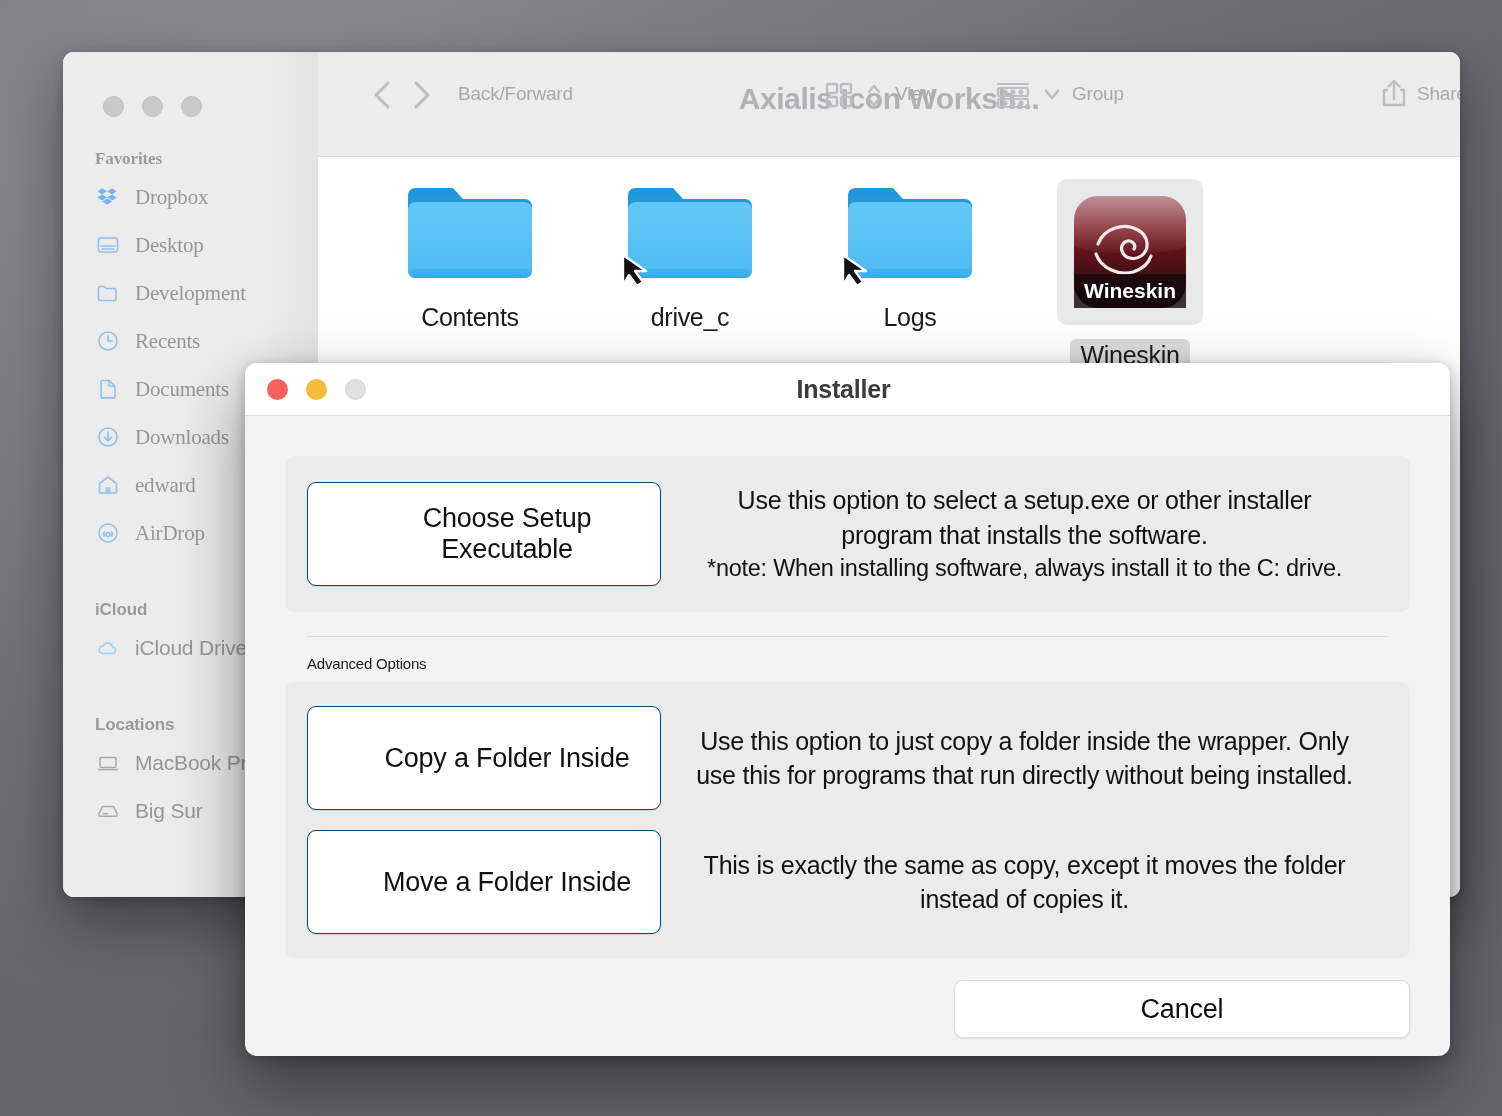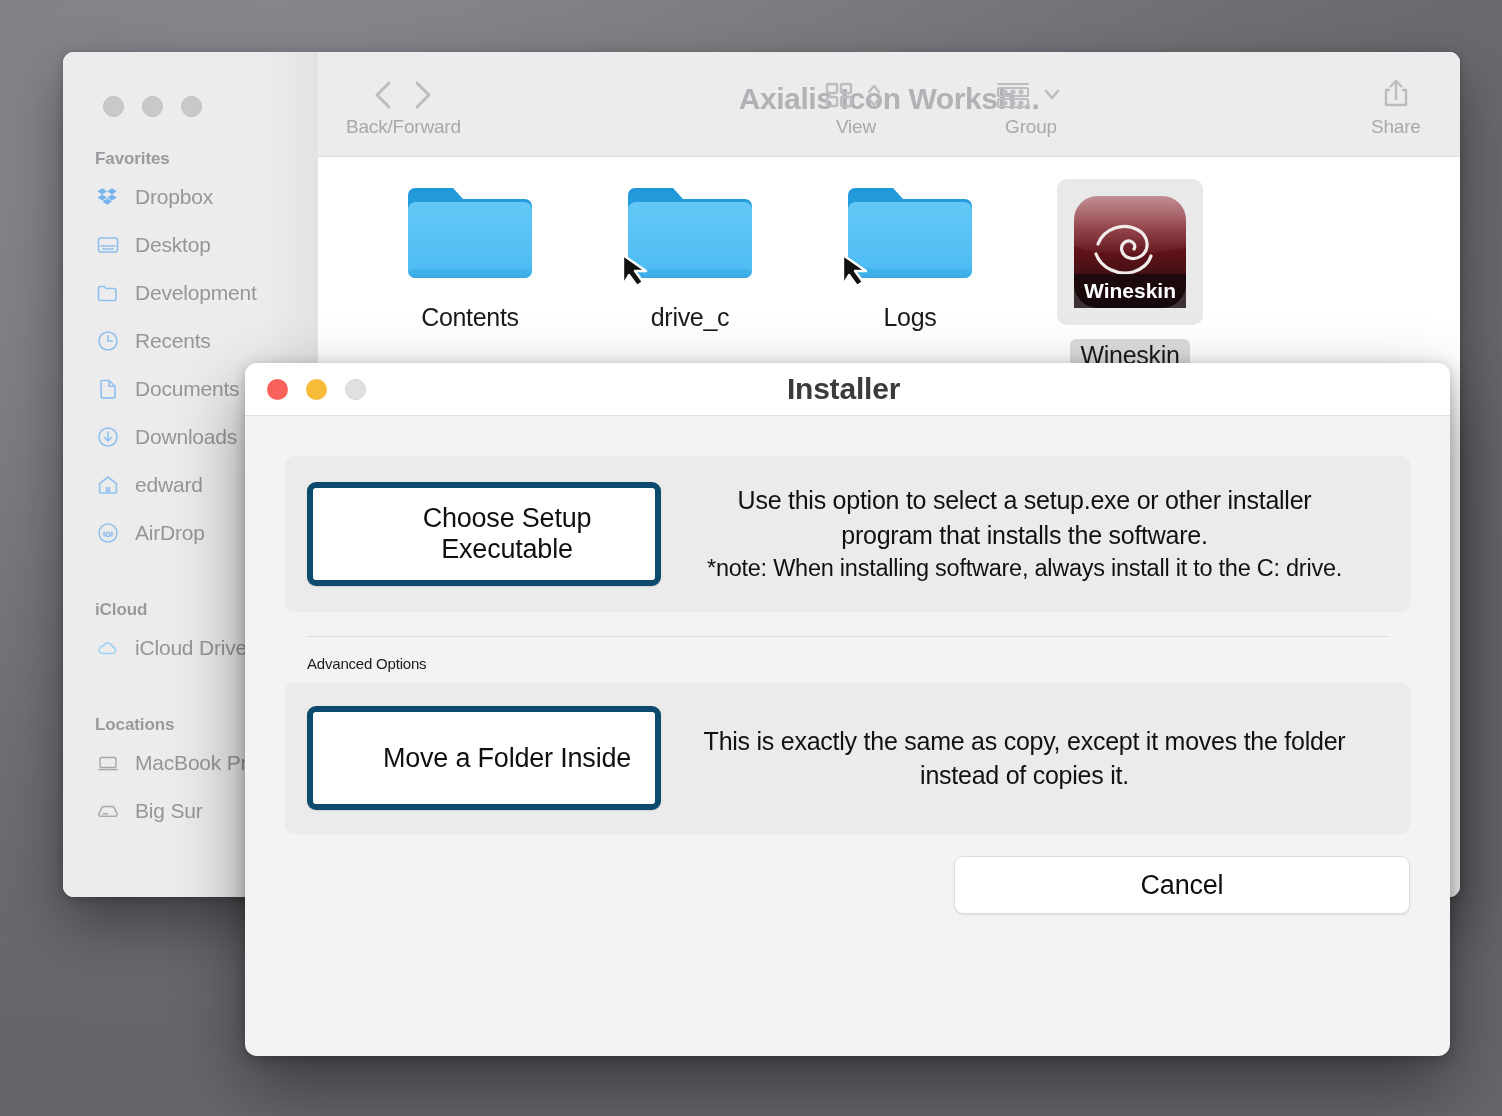--- a/index.html
+++ b/index.html
@@ -46,21 +46,21 @@
   .sb-ico { width:26px; height:26px; flex:0 0 26px; display:flex; align-items:center; justify-content:center; }
   .sb-ico svg { display:block; }
 
   .fd-main { flex:1; background:#ffffff; display:flex; flex-direction:column; }
   .fd-toolbar {
     height:105px; background:#ececec;
     border-bottom:1px solid #dcdcdc;
     display:flex; align-items:flex-start; position:relative;
   }
   .tb-item {
-    display:flex; flex-direction:column; align-items:center;
+    display:flex; flex-direction:row; align-items:center;
     color:#b4b4b8; position:absolute; top:20px;
   }
   .tb-ico { height:46px; display:flex; align-items:center; justify-content:center; }
   .tb-label { font-size:19px; color:#a9a9ad; margin-top:-2px; letter-spacing:-0.2px; }
   .fd-title {
     position:absolute; top:30px; left:0; right:0; text-align:center;
     font-size:30px; font-weight:bold; color:#b2b2b6; letter-spacing:-0.4px;
     pointer-events:none;
   }
   .fd-files { flex:1; background:#fff; padding:22px 0 0 0; position:relative; }
@@ -88,30 +88,30 @@
   .inst-titlebar {
     height:53px; background:#ffffff; border-bottom:1px solid #e0e0e0;
     display:flex; align-items:center; position:relative;
   }
   .traffic-inst { display:flex; gap:18px; padding-left:22px; }
   .tl-close { background:#f9615b; }
   .tl-min   { background:#f6bb38; }
   .tl-dis   { background:#e0e0e0; border:1px solid #d4d4d4; }
   .inst-title {
     position:absolute; left:0; right:8px; text-align:center;
-    font-size:30px; font-weight:bold; color:#3b3b3b; letter-spacing:-0.2px;
+    font-size:25px; font-weight:bold; color:#3b3b3b; letter-spacing:-0.2px;
   }
   .inst-body { padding:40px 40px 0 40px; }
 
   .opt-panel {
     background:#ebebeb; border-radius:9px;
     display:flex; align-items:center; padding:26px 22px;
   }
   .opt-btn {
-    background:#ffffff; border:6px solid #0c4a6e; border-radius:9px;
+    background:#ffffff; border:1px solid #0c4a6e; border-radius:9px;
     box-shadow:0 1px 2px rgba(0,0,0,0.10);
     width:354px; flex:0 0 354px;
     display:flex; align-items:center; justify-content:center;
     text-align:center; color:#101010; letter-spacing:-0.2px;padding-left:46px;
   }
   .opt-btn.tall { height:104px; font-size:27px; }
   .opt-desc {
     flex:1; text-align:center; font-size:25px; color:#111;
     line-height:1.38; letter-spacing:-0.25px; padding:0 32px;
   }
@@ -137,21 +137,21 @@
 
 <div class="finder">
 
   <div class="fd-sidebar">
     <div class="traffic-finder">
       <div class="tl tl-inactive"></div>
       <div class="tl tl-inactive"></div>
       <div class="tl tl-inactive"></div>
     </div>
 
-    <div class="sb-section" style="margin-top:32px;">
+    <div class="sb-section" style="margin-top:32px;font-family:Liberation Serif, serif;">
       <div class="sb-group-title">Favorites</div>
 
       <div class="sb-item">
         <span class="sb-ico">
           <svg width="24" height="24" viewBox="0 0 24 24">
               <g fill="#76b4ef">
             <path d="M6.2 3.2 1.5 6.3l4.7 3.1 4.8-3.1z"></path>
                 <path d="M16 3.2l-4.8 3.1 4.8 3.1 4.7-3.1z"></path>
             <path d="M1.5 12.5l4.7 3.1 4.8-3.1-4.8-3.1z"></path>
                 <path d="M20.7 12.5l-4.7-3.1-4.8 3.1 4.8 3.1z"></path>
@@ -443,20 +443,24 @@
         <div class="small">*note: When installing software, always install it to the C: drive.</div>
       </div>
     </div>
 
     <div class="divider"></div>
 
     <div class="adv-label">Advanced Options</div>
 
     <div class="adv-panel">
       <div class="adv-row">
+        <div class="opt-btn tall">Copy a Folder Inside</div>
+        <div class="opt-desc">Use this option to just copy a folder inside the wrapper. Only use this for programs that run directly without being installed.</div>
+      </div>
+      <div class="adv-row">
         <div class="opt-btn tall">Move a Folder Inside</div>
         <div class="opt-desc">This is exactly the same as copy, except it moves the folder instead of copies it.</div>
       </div>
     </div>
   </div>
 
   <div class="inst-footer">
     <div class="cancel-btn">Cancel</div>
   </div>
 </div>

